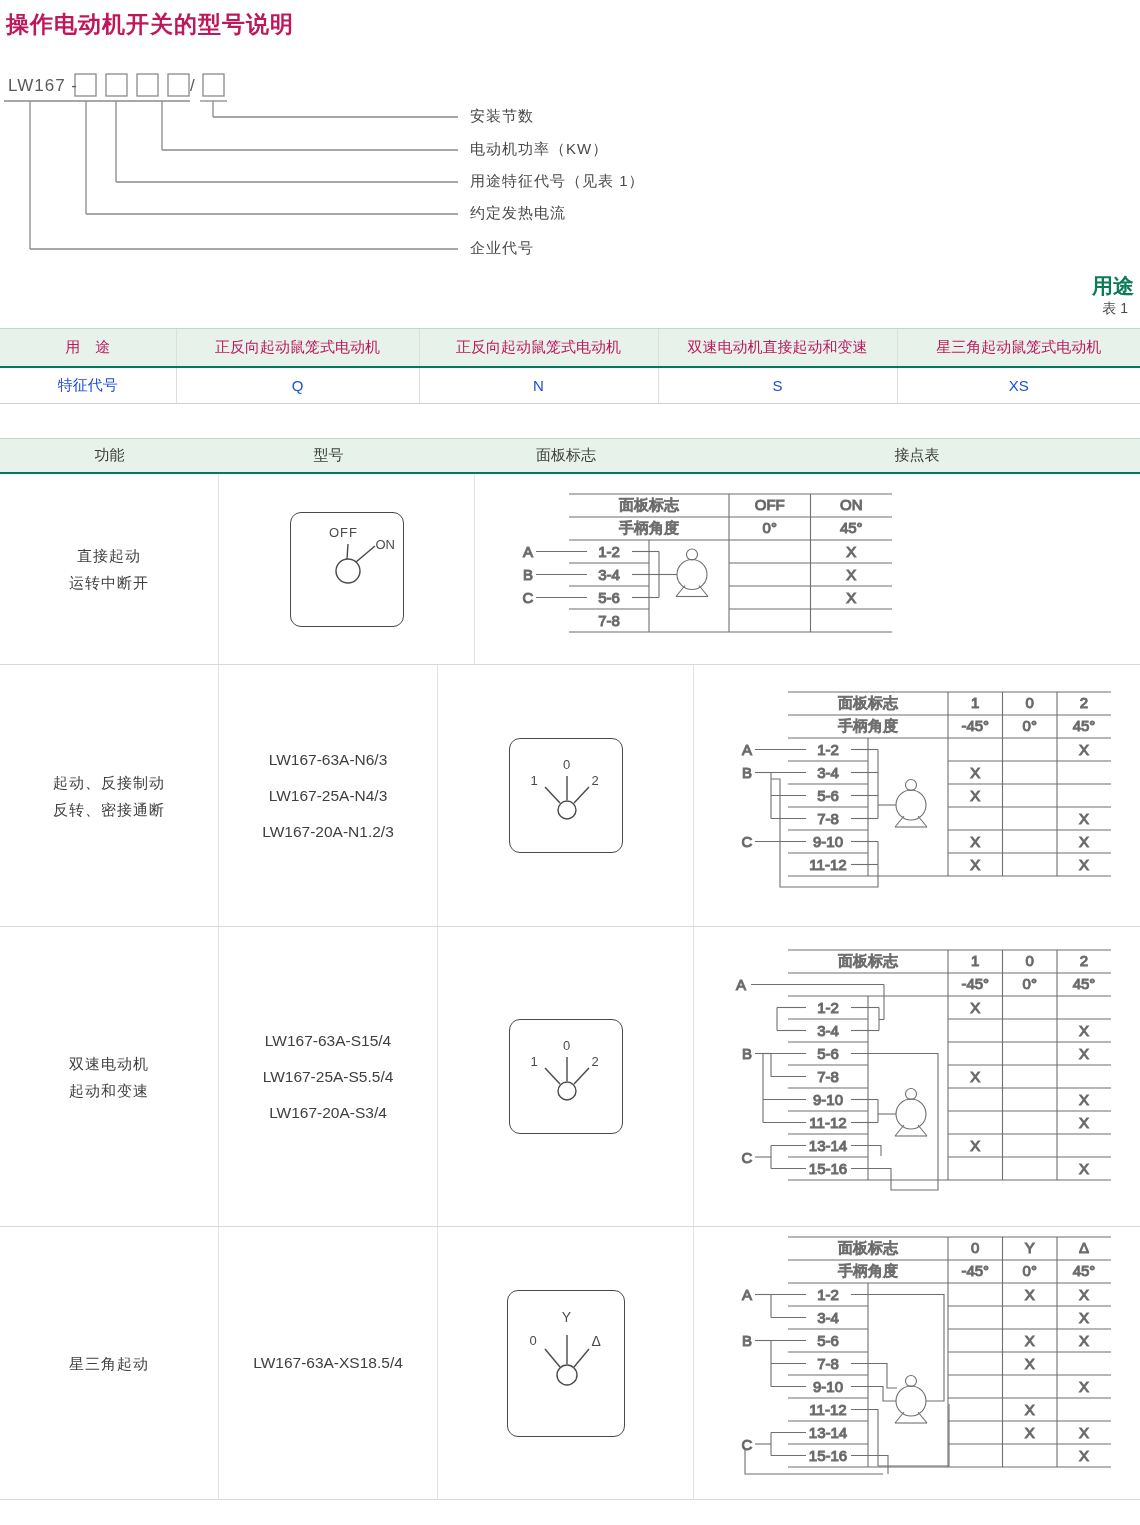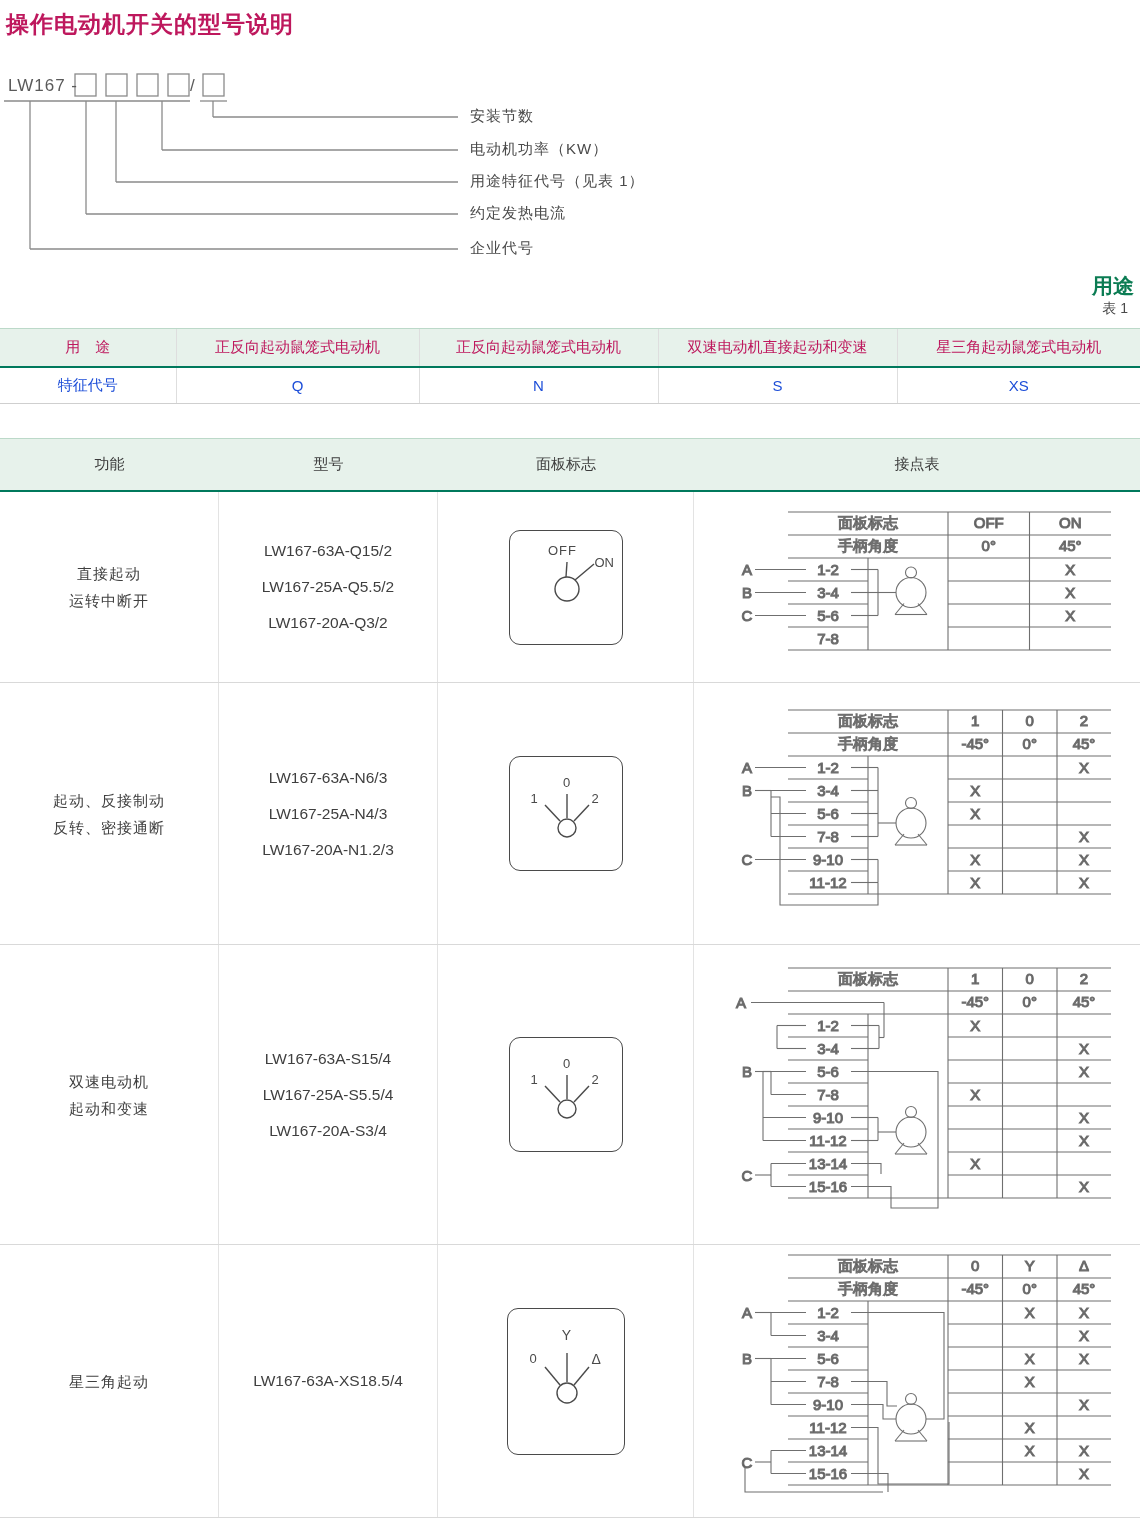--- a/index.html
+++ b/index.html
@@ -23,21 +23,21 @@
   
   table.usage { width:1140px; border-collapse:collapse; table-layout:fixed; }
   table.usage th {
     background:#e7f2eb; font-weight:normal; font-size:15px; color:#be185d;
     height:38px; border-top:1px solid #bcd9c9; border-bottom:2px solid #00795c;
   }
   table.usage td { height:37px; text-align:center; font-size:15px; border-bottom:1px solid #cfcfcf; color:#1d4ed8; }
   table.usage th + th, table.usage td + td { border-left:1px solid #dedede; }
   
   .main-table { margin-top:34px; width:1140px; }
-  .mt-header { display:flex; background:#e7f2eb; height:54px; border-top:1px solid #bcd9c9; border-bottom:2px solid #00795c; }
+  .mt-header { display:flex; background:#e7f2eb; height:36px; border-top:1px solid #bcd9c9; border-bottom:2px solid #00795c; }
   .mt-header .hcell { display:flex; align-items:center; justify-content:center; font-size:15px; color:#3c3c3c; }
   .mt-row { display:flex; border-bottom:1px solid #d9d9d9; }
   .cell { display:flex; flex-direction:column; align-items:center; justify-content:center; border-right:1px solid #e3e3e3; }
   .cell:last-child { border-right:none; }
   .c1 { width:219px; } .c2 { width:219px; } .c3 { width:256px; } .c4 { width:446px; }
   .func-line { font-size:15px; line-height:27px; color:#3f3f3f; letter-spacing:1px; }
   .model-line { font-size:15.5px; line-height:36px; color:#3f3f3f; }
   
   .panel { position:relative; border:1.5px solid #4a4a4a; border-radius:11px; background:#fff; }
   .panel.v1, .panel.v2 { width:114px; height:115px; }
@@ -127,25 +127,20 @@
     <div class="hcell c1">功能</div>
     <div class="hcell c2">型号</div>
     <div class="hcell c3">面板标志</div>
     <div class="hcell c4">接点表</div>
   </div>
 
   <div class="mt-row" style="min-height:191px">
     <div class="cell c1">
       <div class="func-line">直接起动</div>
       <div class="func-line">运转中断开</div>
-    </div>
-    <div class="cell c2">
-      <div class="model-line">LW167-63A-Q15/2</div>
-      <div class="model-line">LW167-25A-Q5.5/2</div>
-      <div class="model-line">LW167-20A-Q3/2</div>
     </div>
     <div class="cell c3">
       <div class="panel v1">
         <svg width="114" height="115" viewBox="0 0 114 115">
           <g stroke="#4a4a4a" stroke-width="1.4" fill="none">
             <line x1="57" y1="31" x2="56" y2="46"></line>
             <line x1="65" y1="49" x2="84" y2="33"></line>
             <circle cx="57" cy="58" r="12"></circle>
           </g>
         </svg>

